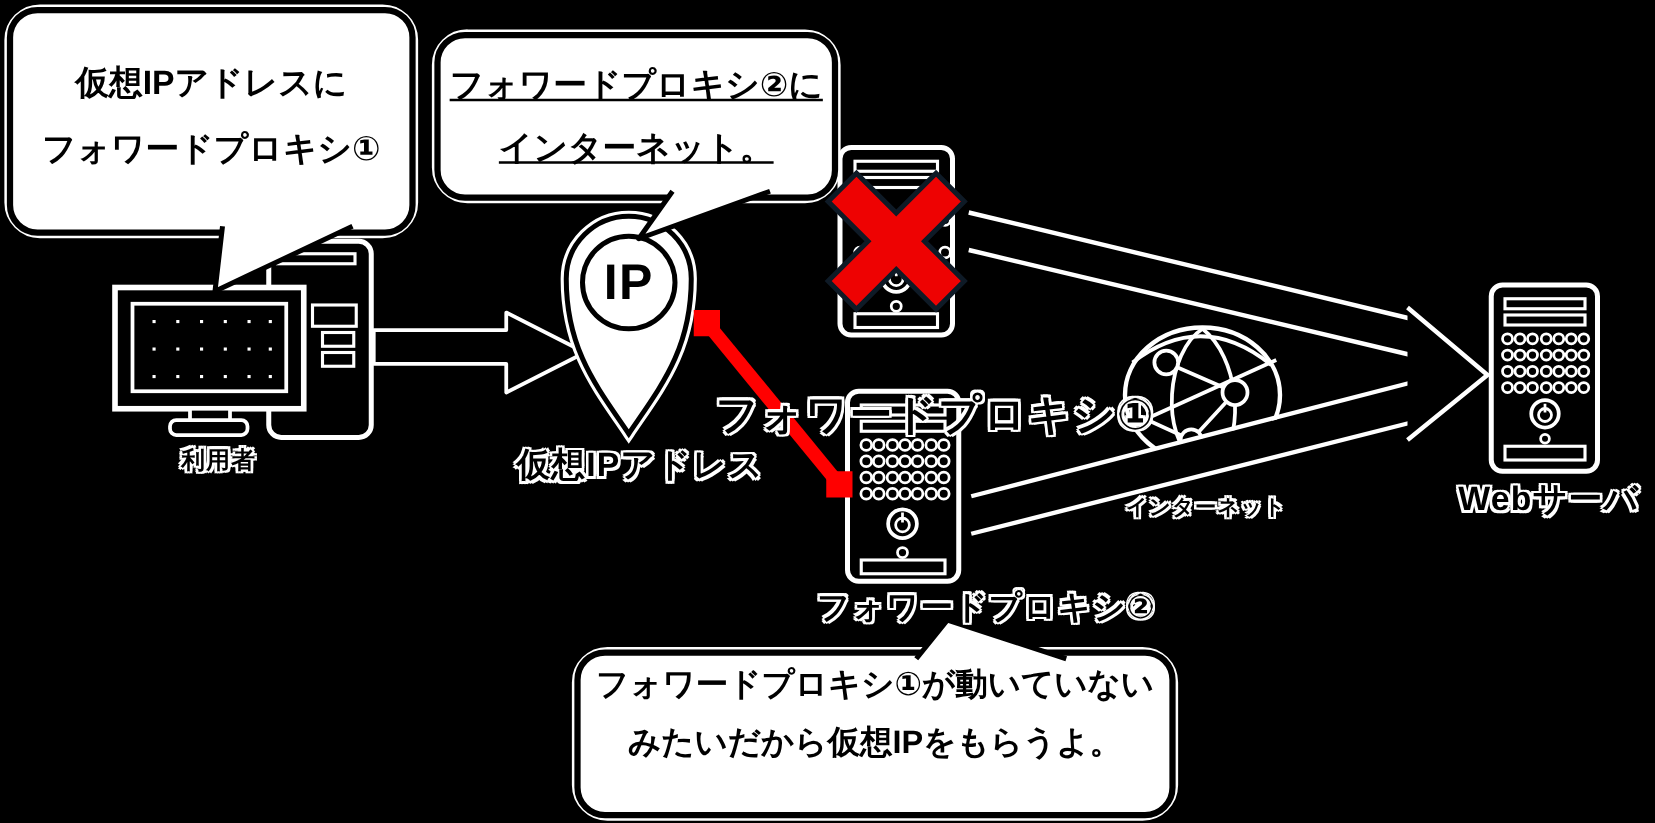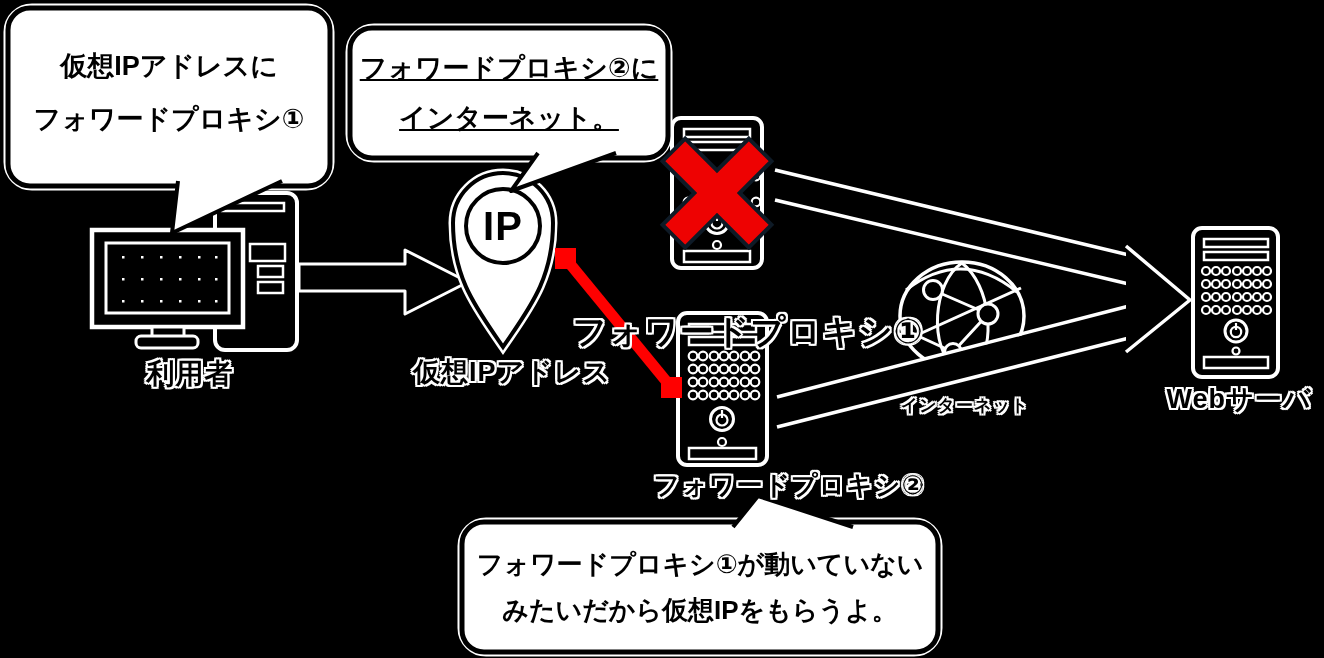--- a/index.html
+++ b/index.html
@@ -219,27 +219,27 @@
 <div class="overlay bubble-text" style="left:8px;top:4px;width:322px;height:178px;text-align:center;">
   <div class="bubble-line">仮想IPアドレスに</div>
   <div class="bubble-line">フォワードプロキシ①</div>
 </div>
 
 <div class="overlay bubble-text" style="left:350px;top:28px;width:318px;height:130px;">
   <div class="bubble-line sm">フォワードプロキシ②に</div>
   <div class="bubble-line sm">インターネット。</div>
 </div>
 
-<div class="overlay bubble-text" style="left:462px;top:525px;width:476px;height:124px;">
+<div class="overlay bubble-text" style="left:462px;top:508px;width:476px;height:124px;">
   <div class="bubble-line xs">フォワードプロキシ①が動いていない</div>
   <div class="bubble-line xs">みたいだから仮想IPをもらうよ。</div>
 </div>
 
 <div class="ip-badge" style="left:453px;top:204px;">IP</div>
 
-<div class="halo-label" style="left:190px;top:355px;font-size:28px;">利用者</div>
+<div class="halo-label" style="left:175px;top:355px;font-size:19px;">利用者</div>
 <div class="halo-label" style="left:512px;top:354px;font-size:27px;">仮想IPアドレス</div>
 <div class="halo-label" style="left:748px;top:272px;font-size:34px;margin-top:37px;">フォワードプロキシ①</div>
 <div class="halo-label" style="left:748px;top:468px;font-size:26px;margin-left:41px;">フォワードプロキシ②</div>
 <div class="halo-label" style="left:965px;top:394px;font-size:17px;">インターネット</div>
 <div class="halo-label" style="left:1239px;top:381px;font-size:27px;">Webサーバ</div>
 
 </div>
 
 </body></html>

